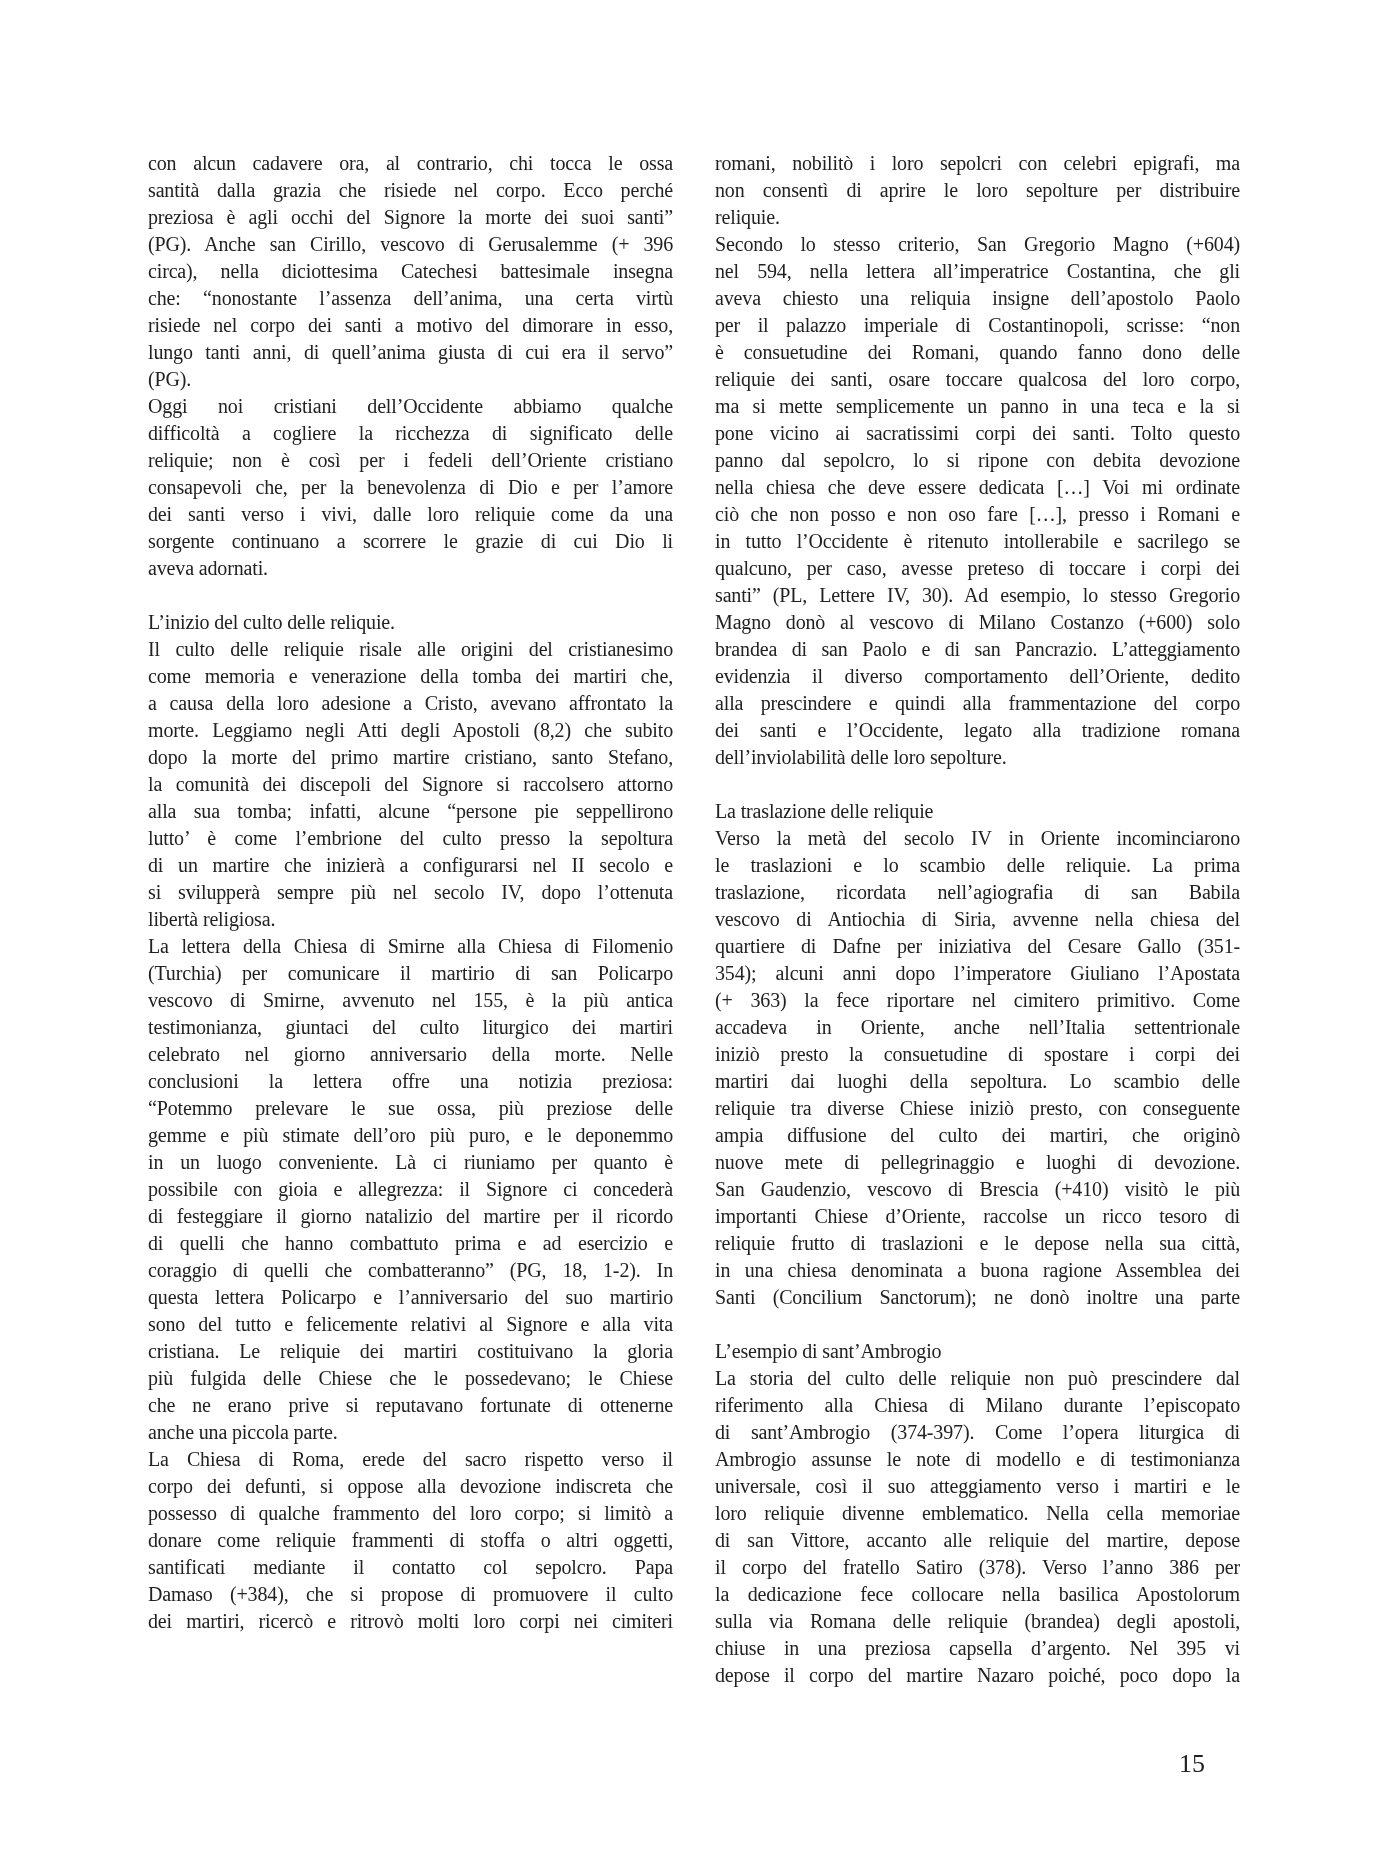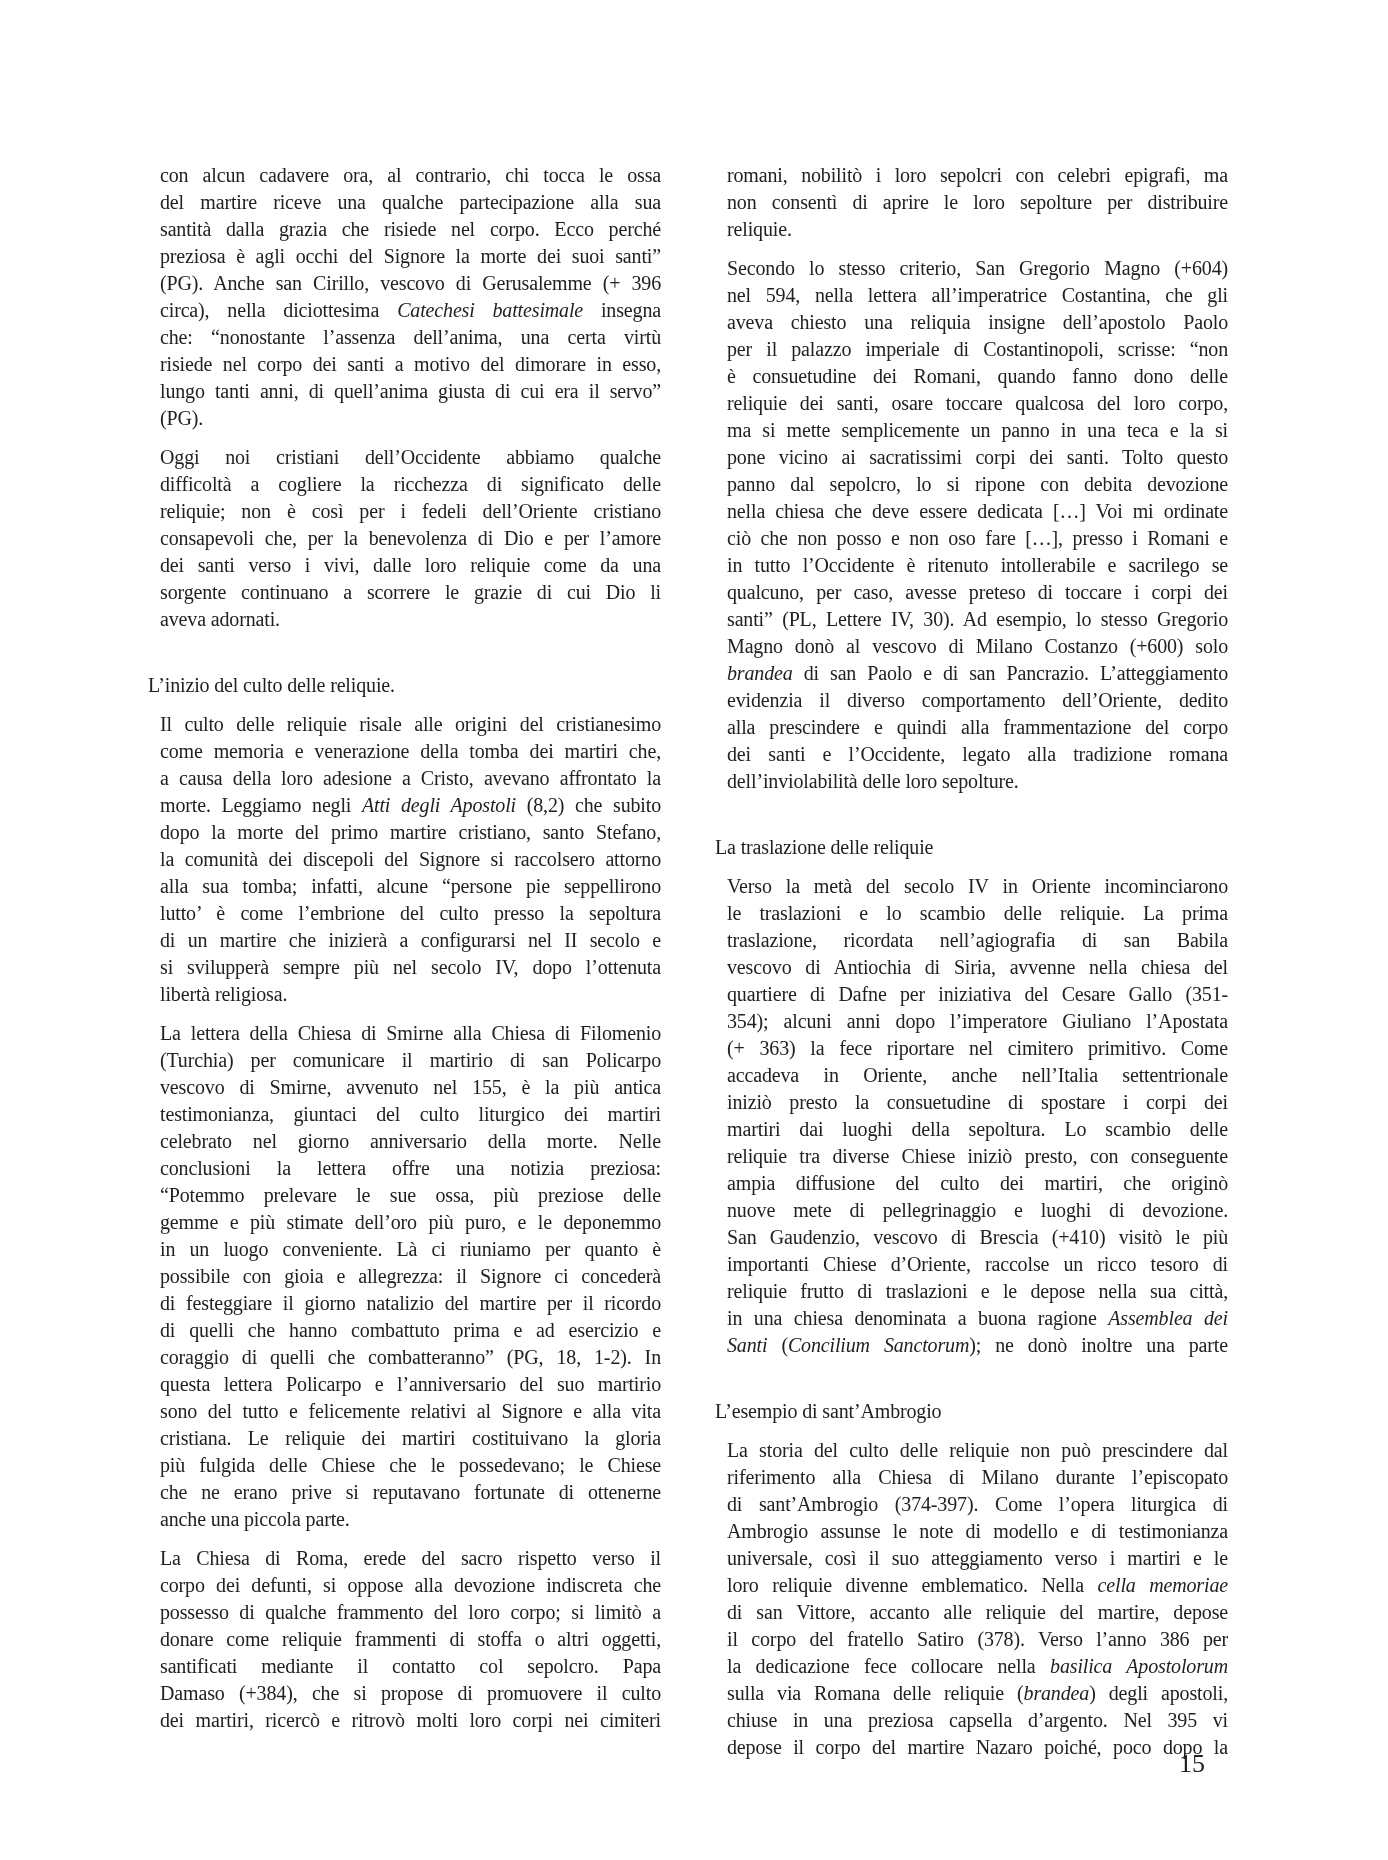--- a/index.html
+++ b/index.html
@@ -35,42 +35,41 @@
   }
   .line.pend{
     text-align-last:left;
   }
   .heading{
     font-weight:normal;
     text-align:right;
     text-align-last:left;
   }
   .spacer{ height:27px; }
-  .it{ font-style:italic; }
-  .para{ margin:12px; }
+  .it{ }
+  .para{ margin:0; }
   .folio{
     position:absolute;
     top:1750px;
     left:715px;
     width:490px;
     height:27px;
     line-height:27px;
     font-size:26px;
     text-align:right;
     color:#212121;
   }
 </style>
 </head>
 <body>
 
 <div class="page">
   <div id="col-left" class="column column-left">
       <div class="para">
         <div class="line"><span>con alcun cadavere ora, al contrario, chi tocca le ossa</span></div>
-        <div class="line"><span>del martire riceve una qualche partecipazione alla sua</span></div>
         <div class="line"><span>santità dalla grazia che risiede nel corpo. Ecco perché</span></div>
         <div class="line"><span>preziosa è agli occhi del Signore la morte dei suoi santi”</span></div>
         <div class="line"><span>(PG). Anche san Cirillo, vescovo di Gerusalemme (+ 396</span></div>
         <div class="line"><span>circa), nella diciottesima </span><span class="it">Catechesi battesimale</span><span> insegna</span></div>
         <div class="line"><span>che: “nonostante l’assenza dell’anima, una certa virtù</span></div>
         <div class="line"><span>risiede nel corpo dei santi a motivo del dimorare in esso,</span></div>
         <div class="line"><span>lungo tanti anni, di quell’anima giusta di cui era il servo”</span></div>
         <div class="line pend"><span>(PG).</span></div>
       </div>
       <div class="para">

